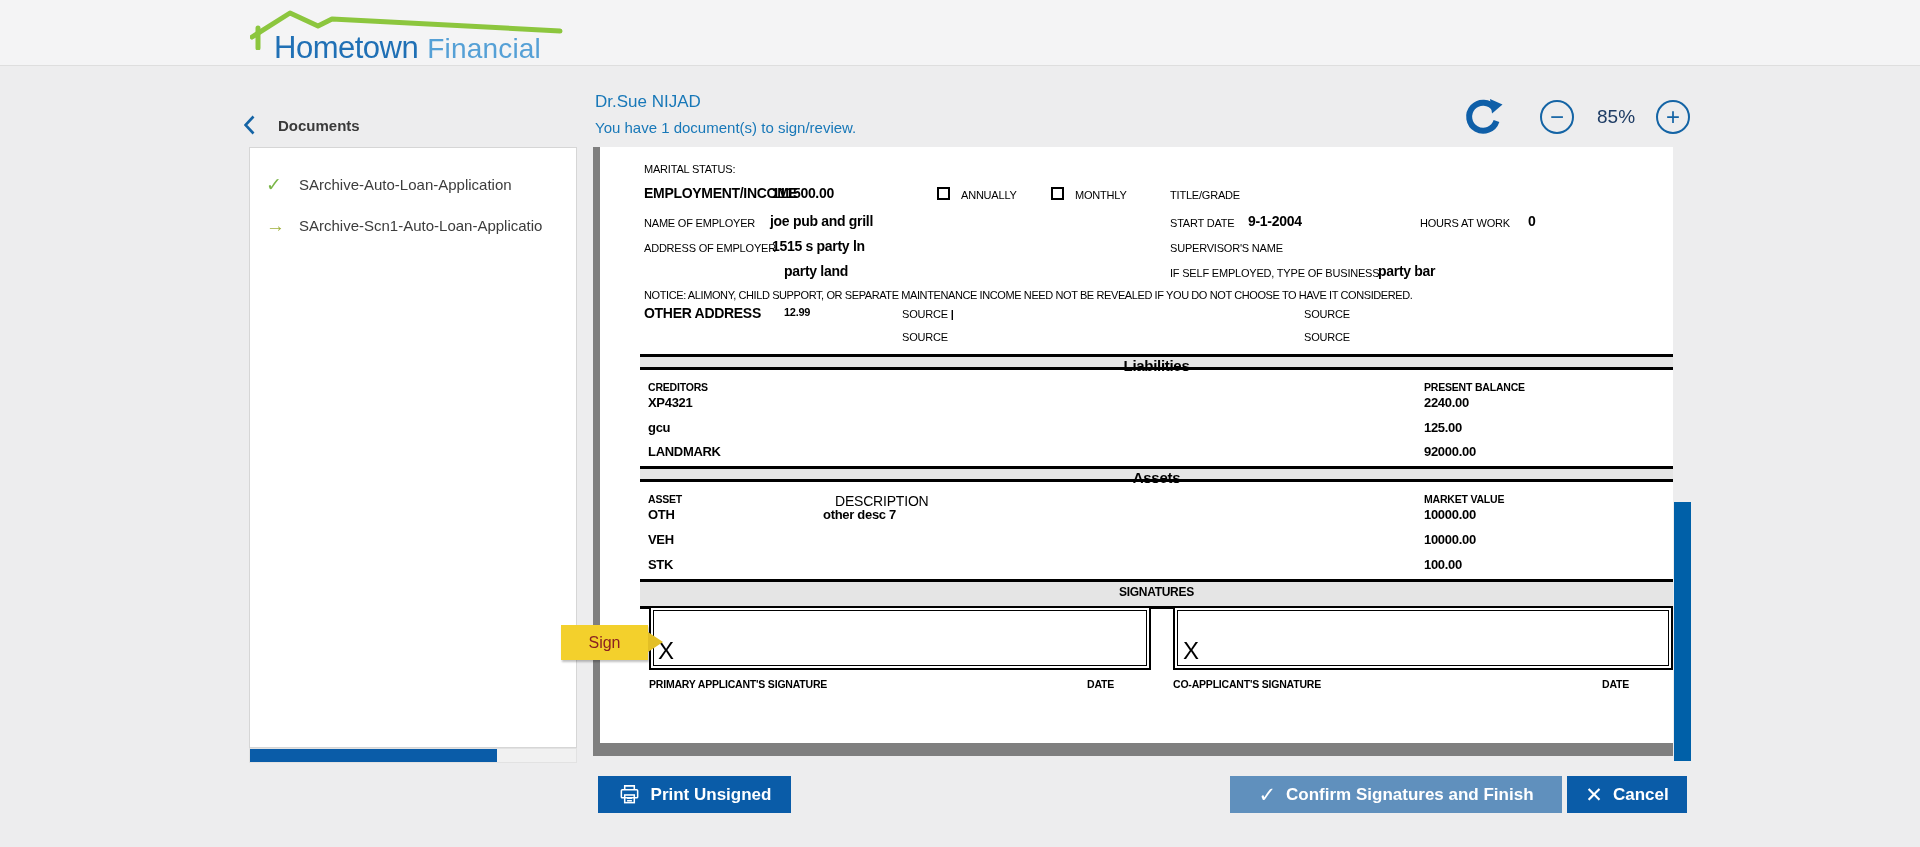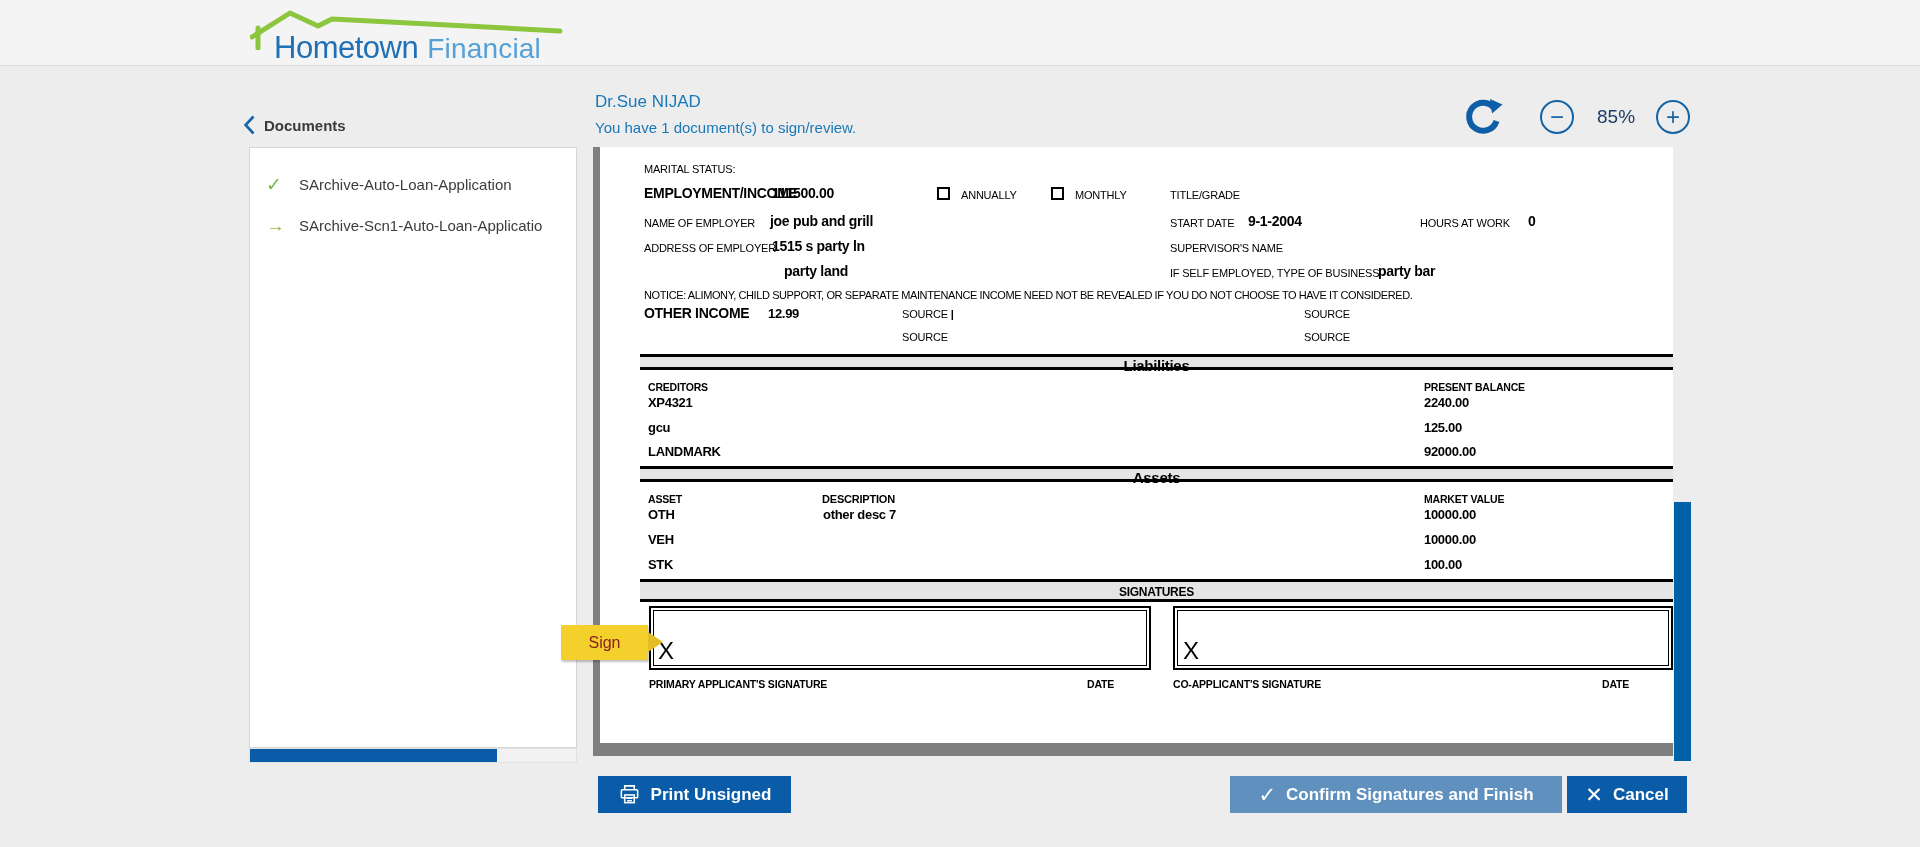--- a/index.html
+++ b/index.html
@@ -9,21 +9,21 @@
 
   
   .topbar { position:absolute; left:0; top:0; width:1920px; height:66px; background:#f4f4f5; border-bottom:1px solid #dedede; }
   .logo { position:absolute; left:250px; top:6px; width:360px; height:58px; }
   .logo svg { position:absolute; left:0; top:0; }
   .logo-text { position:absolute; left:24px; top:24px; white-space:nowrap; }
   .logo-primary { font-size:31px; font-weight:normal; color:#2070B5; letter-spacing:-0.5px; }
   .logo-secondary { font-size:28px; font-weight:400; color:#55A0D6; margin-left:9px; letter-spacing:0.2px; }
 
   
-  .sidebar-title { position:absolute; left:244px; top:115px; display:flex; align-items:center; gap:9px; }
+  .sidebar-title { position:absolute; left:244px; top:115px; display:flex; align-items:center; gap:23px; }
   .sidebar-title .label { font-size:15px; font-weight:bold; color:#3a3a3a; }
   .sidebar-panel { position:absolute; left:249px; top:147px; width:328px; height:601px; background:#ffffff; border:1px solid #d6d6d6; padding-top:16px; }
   .doc-item { display:flex; align-items:center; gap:13px; height:41px; padding-left:16px; overflow:hidden; white-space:nowrap; cursor:pointer; }
   .doc-item .glyph { width:20px; font-size:19px; flex:0 0 auto; }
   .glyph-check { color:#7AB648; }
   .glyph-arrow { color:#9FB03C; }
   .doc-item .label { font-size:15px; color:#3c3c3c; }
   .sidebar-progress { position:absolute; left:249px; top:748px; width:328px; height:15px; background:#f1f1f1; border:1px solid #e2e2e2; }
   .sidebar-progress .fill { position:absolute; left:0; top:0; width:247px; height:13px; background:#0A5CA8; }
 
@@ -148,22 +148,22 @@
     <div class="lab" style="left:44px; top:95px;">ADDRESS OF EMPLOYER</div>
     <div class="val" style="left:172px; top:91px;">1515 s party ln</div>
     <div class="lab" style="left:570px; top:95px;">SUPERVISOR'S NAME</div>
 
     <div class="val" style="left:184px; top:116px;">party land</div>
     <div class="lab" style="left:570px; top:120px;">IF SELF EMPLOYED, TYPE OF BUSINESS</div>
     <div class="val" style="left:778px; top:116px;">party bar</div>
 
     <div class="notice" style="left:44px; top:142px;">NOTICE: ALIMONY, CHILD SUPPORT, OR SEPARATE MAINTENANCE INCOME NEED NOT BE REVEALED IF YOU DO NOT CHOOSE TO HAVE IT CONSIDERED.</div>
 
-    <div class="blab" style="left:44px; top:158px;">OTHER INCOME</div>
-    <div class="val" style="left:168px; top:159px; font-size:13px;">12.99</div>
+    <div class="blab" style="left:44px; top:158px;">OTHER ADDRESS</div>
+    <div class="val" style="left:184px; top:159px; font-size:11px;">12.99</div>
     <div class="lab" style="left:302px; top:161px;"><span>SOURCE</span> <span class="cursor-bar">|</span></div>
     <div class="lab" style="left:704px; top:161px;">SOURCE</div>
     <div class="lab" style="left:302px; top:184px;">SOURCE</div>
     <div class="lab" style="left:704px; top:184px;">SOURCE</div>
 
     <div class="section-bar" style="top:207px; height:16px;">
       <span class="bar-text" style="font-size:15px; line-height:16px;">Liabilities</span>
     </div>
     <div class="lab" style="left:48px; top:234px; font-weight:bold; font-size:10.5px;">CREDITORS</div>
     <div class="lab" style="left:824px; top:234px; font-weight:bold; font-size:10.5px;">PRESENT BALANCE</div>
@@ -171,31 +171,31 @@
     <div class="val" style="left:824px; top:248px; font-size:13px;">2240.00</div>
     <div class="val" style="left:48px; top:273px; font-size:13px;">gcu</div>
     <div class="val" style="left:824px; top:273px; font-size:13px;">125.00</div>
     <div class="val" style="left:48px; top:297px; font-size:13px;">LANDMARK</div>
     <div class="val" style="left:824px; top:297px; font-size:13px;">92000.00</div>
 
     <div class="section-bar" style="top:319px; height:16px;">
       <span class="bar-text" style="font-size:15px; line-height:16px;">Assets</span>
     </div>
     <div class="lab" style="left:48px; top:346px; font-weight:bold; font-size:10.5px;">ASSET</div>
-    <div class="lab" style="left:222px; top:346px; font-weight:bold; font-size:11px;">DESCRIPTION</div>
+    <div class="lab" style="left:235px; top:346px; font-weight:normal; font-size:14px;">DESCRIPTION</div>
     <div class="lab" style="left:824px; top:346px; font-weight:bold; font-size:10.5px;">MARKET VALUE</div>
     <div class="val" style="left:48px; top:360px; font-size:13px;">OTH</div>
     <div class="val" style="left:223px; top:360px; font-size:13px;">other desc 7</div>
     <div class="val" style="left:824px; top:360px; font-size:13px;">10000.00</div>
     <div class="val" style="left:48px; top:385px; font-size:13px;">VEH</div>
     <div class="val" style="left:824px; top:385px; font-size:13px;">10000.00</div>
     <div class="val" style="left:48px; top:410px; font-size:13px;">STK</div>
     <div class="val" style="left:824px; top:410px; font-size:13px;">100.00</div>
 
-    <div class="section-bar" style="top:432px; height:23px;">
+    <div class="section-bar" style="top:432px; height:30px;">
       <span class="bar-text" style="font-size:12px; line-height:13px;">SIGNATURES</span>
     </div>
 
     <div class="sig-box" style="left:49px; top:459px; width:502px;">
       <div class="inner"></div>
     </div>
     <div class="sig-box" style="left:573px; top:459px; width:500px;">
       <div class="inner"></div>
     </div>
 

